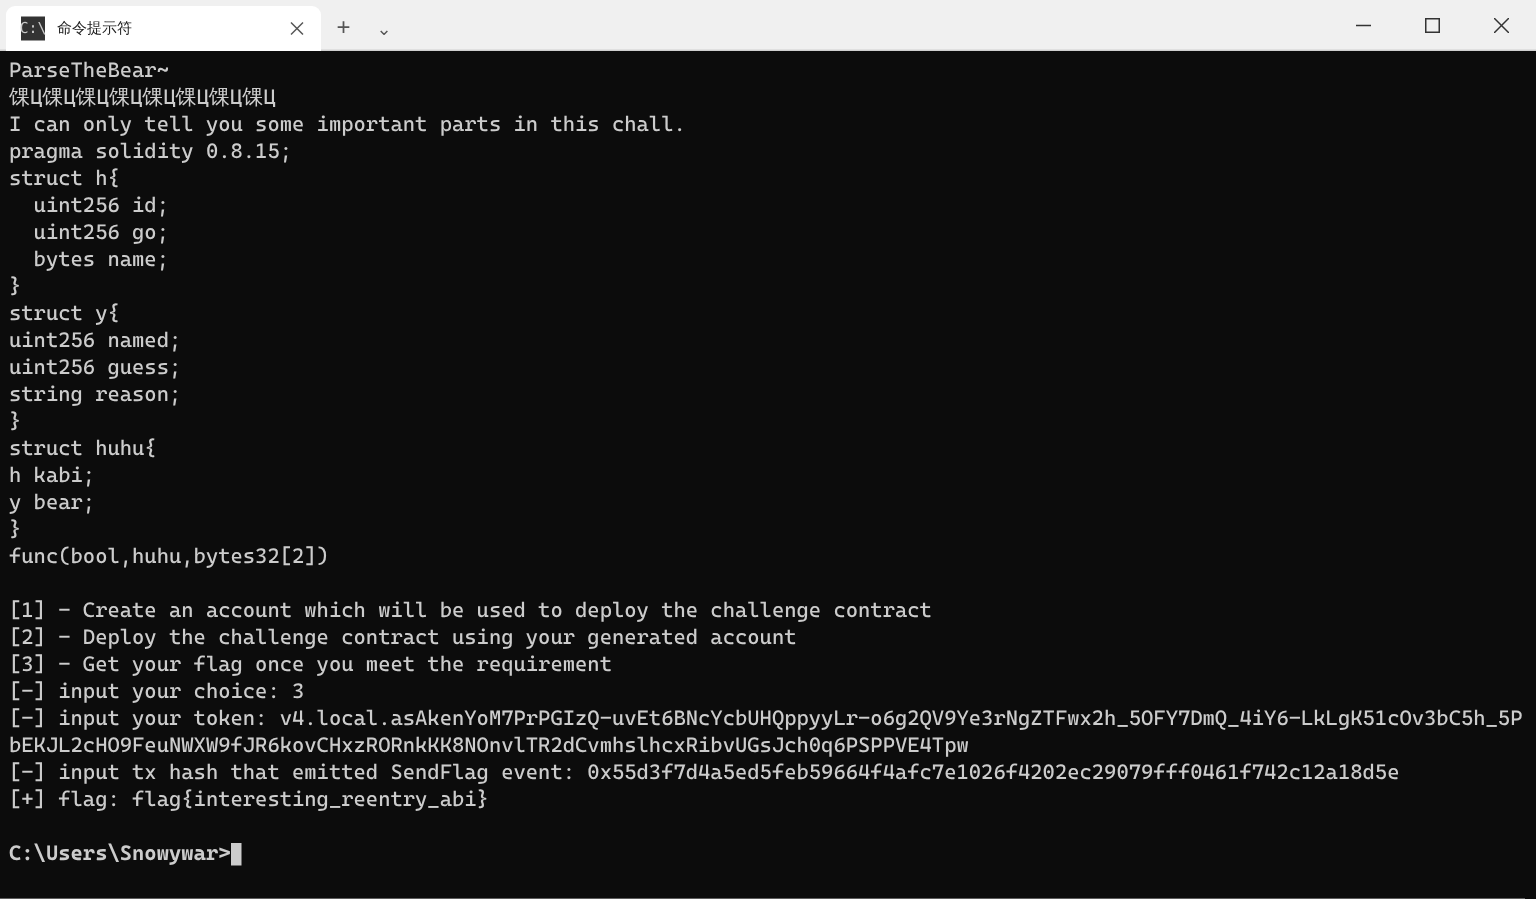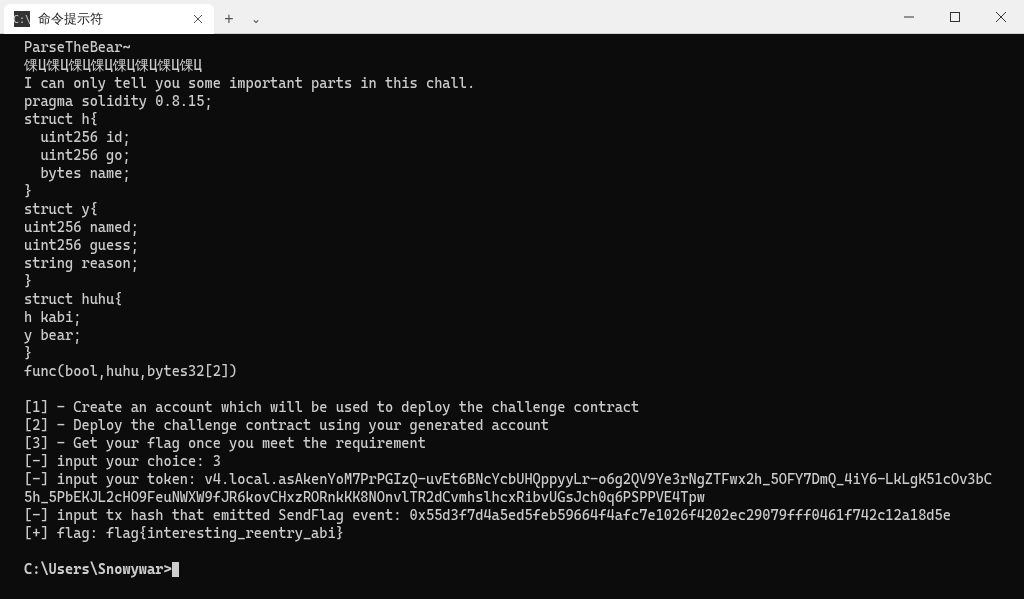--- a/index.html
+++ b/index.html
@@ -42,21 +42,21 @@
       height: 16px;
       background: #333;
       display: flex;
       align-items: center;
       justify-content: center;
       font-size: 10px;
       color: #ccc;
       font-family: monospace;
     }
     .tab-title {
-      font-size: 13px;
+      font-size: 10px;
       color: #222;
       flex: 1;
       white-space: nowrap;
       overflow: hidden;
     }
     .tab-close {
       width: 16px;
       height: 16px;
       display: flex;
       align-items: center;
@@ -106,21 +106,21 @@
       width: 10px;
       height: 10px;
     }
     .terminal {
       flex: 1;
       background: #0c0c0c;
       color: #cccccc;
       font-family: 'Cascadia Mono', 'Consolas', monospace;
       font-size: 14px;
       line-height: 18px;
-      padding: 4px 24px;
+      padding: 4px 6px;
       overflow: hidden;
       white-space: pre-wrap;
       word-break: break-all;
     }
     .prompt-line {
       display: flex;
       align-items: center;
       font-weight: bold;
     }
     .cursor {

